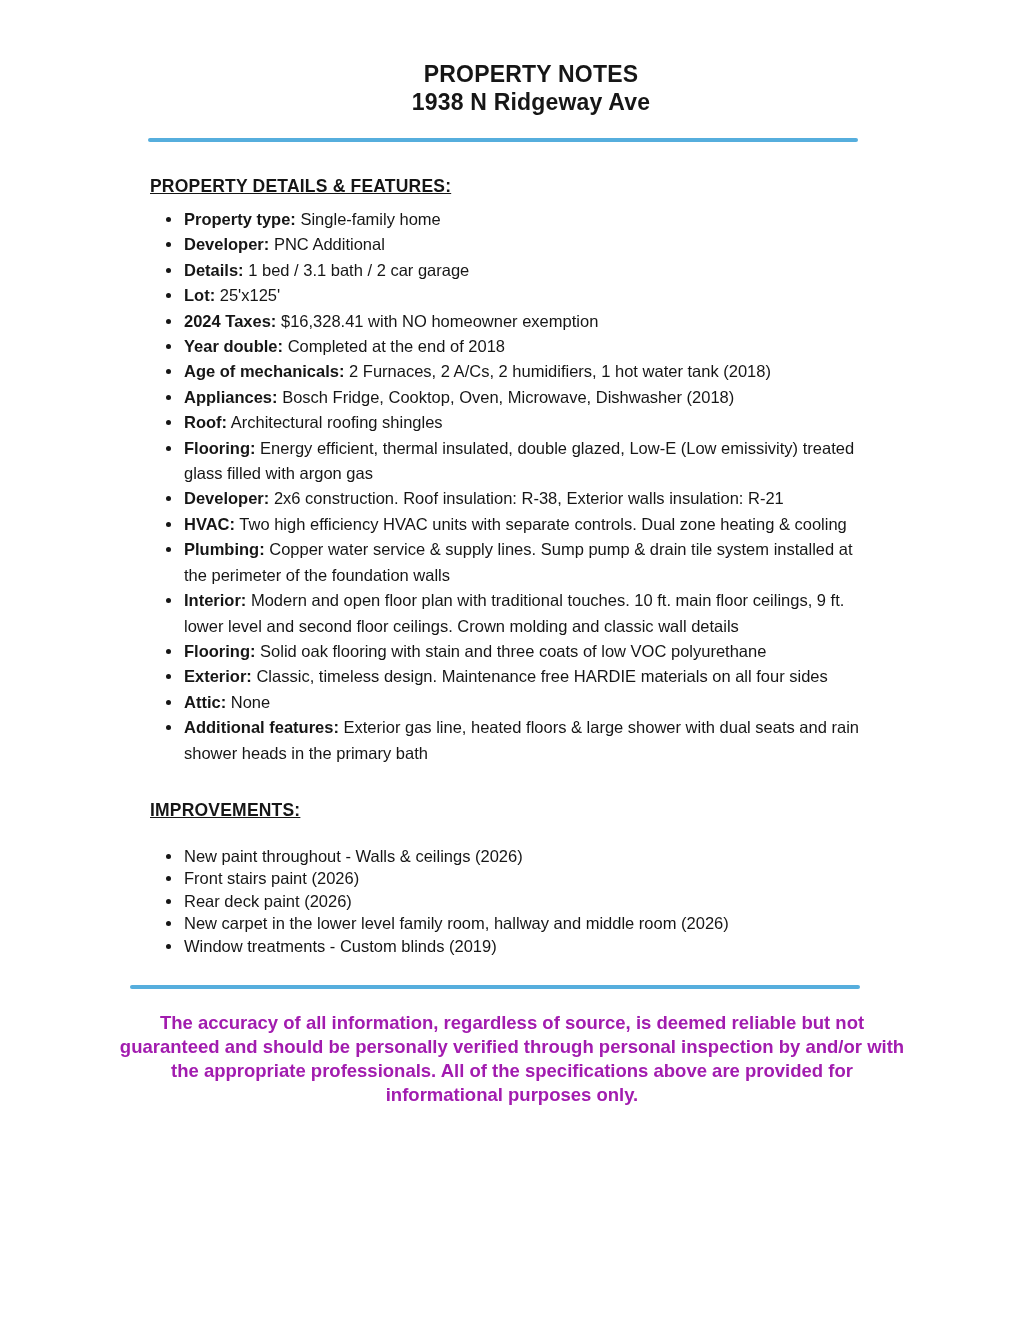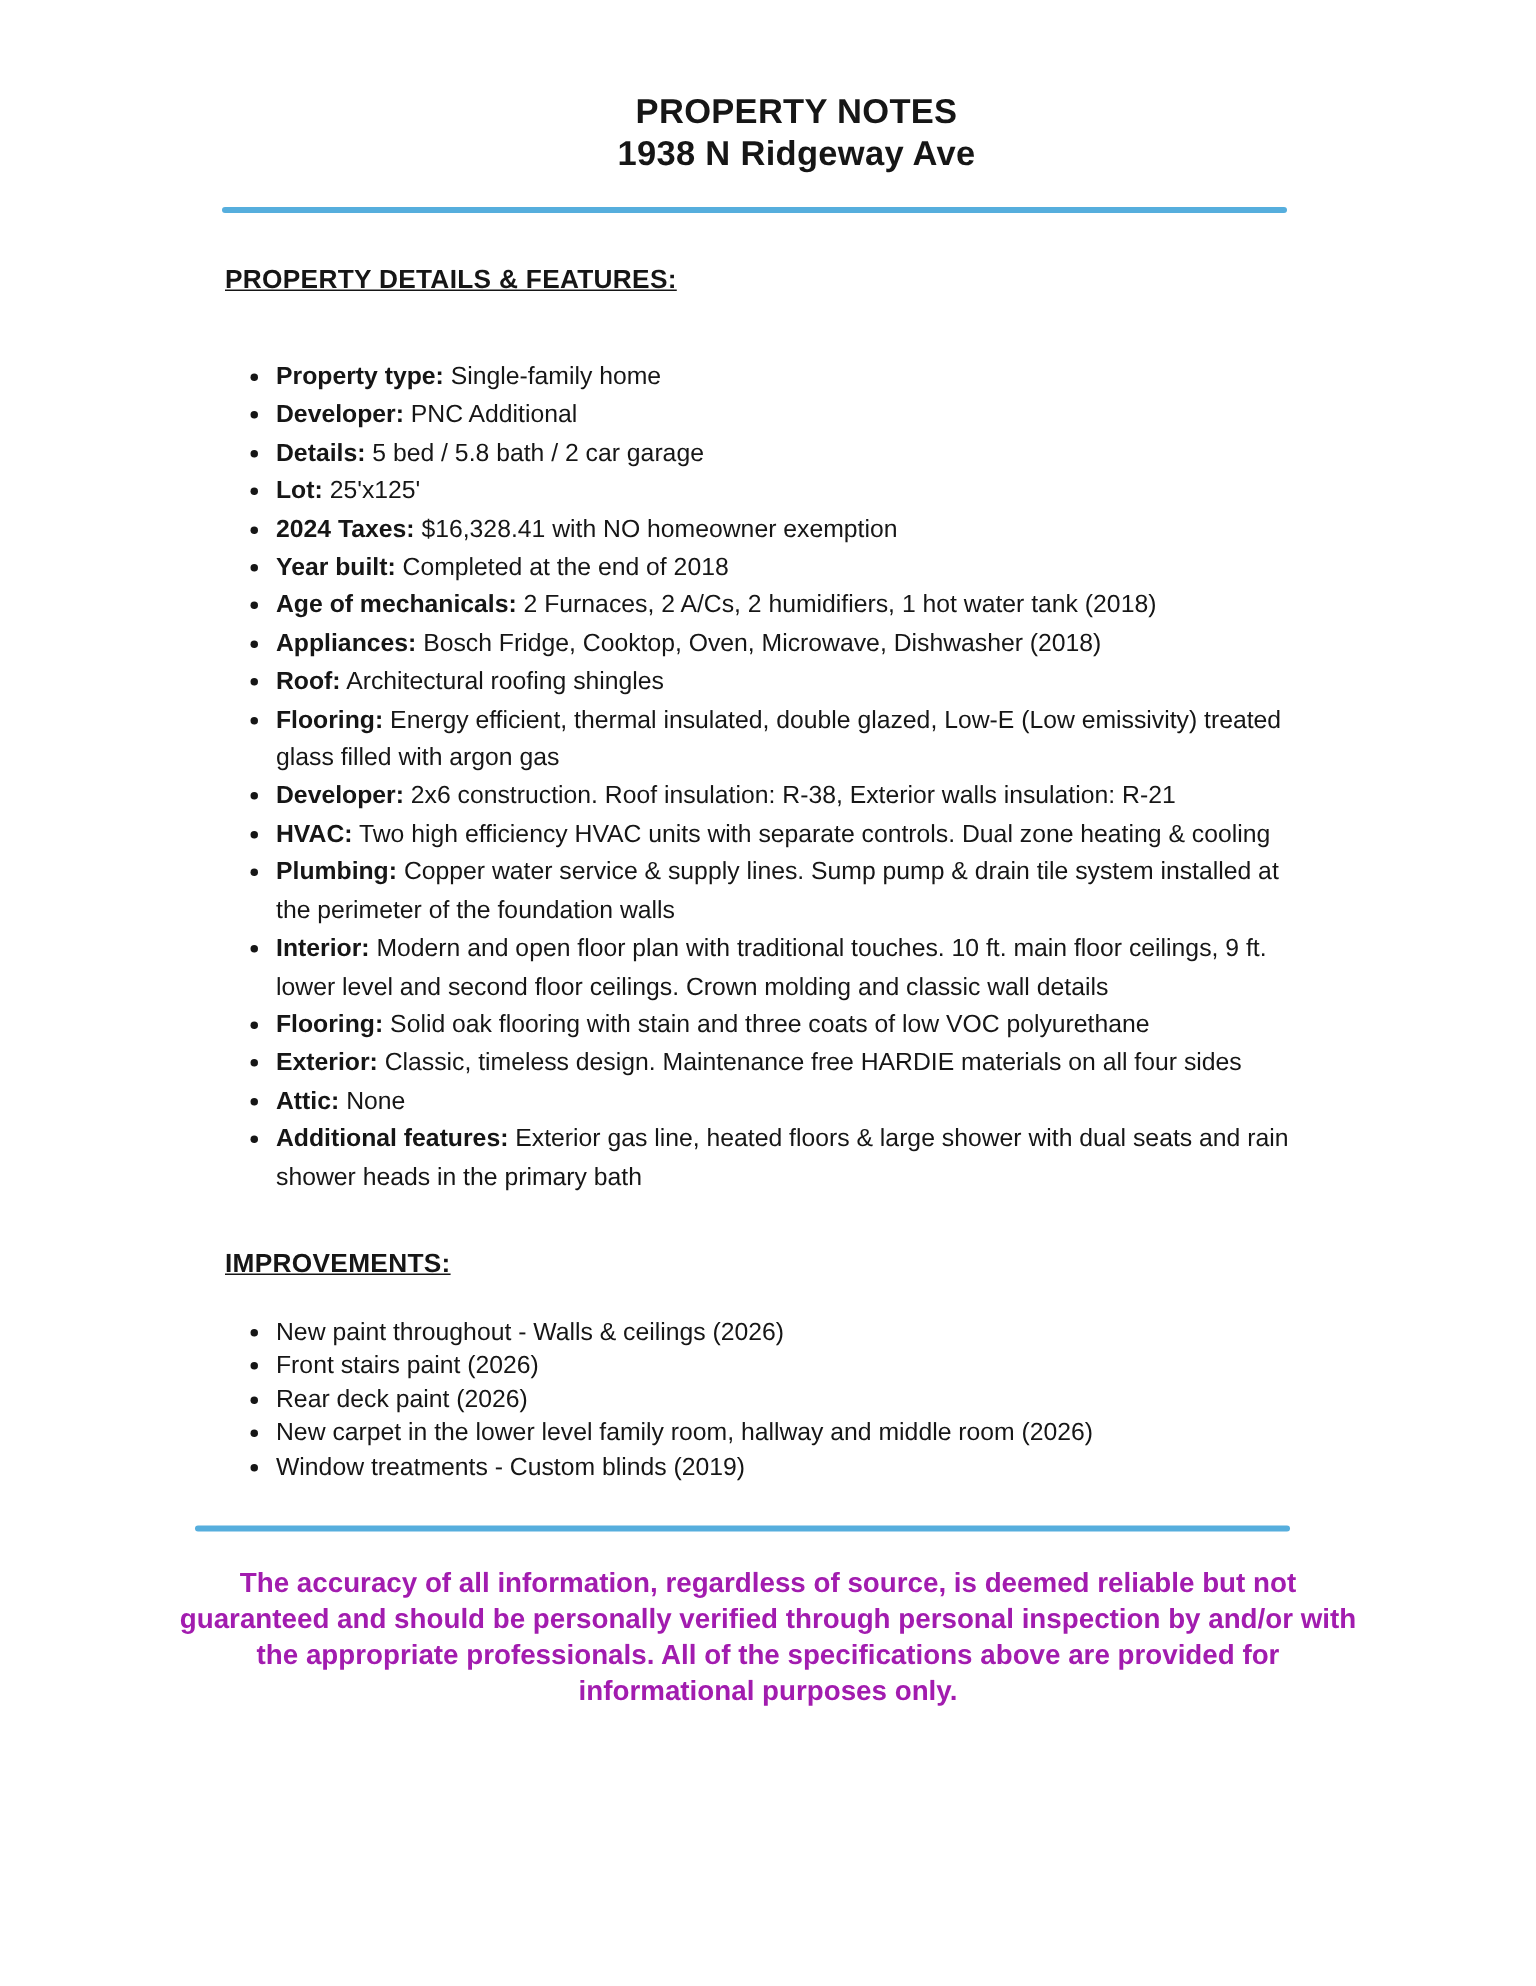--- a/index.html
+++ b/index.html
@@ -40,21 +40,21 @@
     margin: 28px 164px 0 130px;
   }
   .section-heading {
     margin: 34px 14px 0 150px;
     font-size: 17.5px;
     font-weight: bold;
     text-decoration: underline;
     letter-spacing: 0.2px;
   }
   .bullet-list {
-    margin: 42px 0 0 150px;
+    margin: 10px 0 0 150px;
     padding-left: 33px;
     width: 690px;
     font-size: 16.5px;
   }
   .details-list {
     line-height: 25.4px;
   }
   .improvements-list {
     margin-top: 24px;
     line-height: 22.5px;
@@ -87,27 +87,27 @@
   <div class="divider divider-top" style="background: rgb(86, 174, 221);"></div>
 
   <section>
     <h2 class="section-heading">PROPERTY DETAILS &amp; FEATURES:</h2>
     <ul class="bullet-list details-list">
 
         <li><span class="item-label">Property type:</span> <span class="item-text">Single-family home</span></li>
 
         <li><span class="item-label">Developer:</span> <span class="item-text">PNC Additional</span></li>
 
-        <li><span class="item-label">Details:</span> <span class="item-text">5 bed / 5.8 bath / 2 car garage</span></li>
+        <li><span class="item-label">Details:</span> <span class="item-text">1 bed / 3.1 bath / 2 car garage</span></li>
 
         <li><span class="item-label">Lot:</span> <span class="item-text">25'x125'</span></li>
 
         <li><span class="item-label">2024 Taxes:</span> <span class="item-text">$16,328.41 with NO homeowner exemption</span></li>
 
-        <li><span class="item-label">Year built:</span> <span class="item-text">Completed at the end of 2018</span></li>
+        <li><span class="item-label">Year double:</span> <span class="item-text">Completed at the end of 2018</span></li>
 
         <li><span class="item-label">Age of mechanicals:</span> <span class="item-text">2 Furnaces, 2 A/Cs, 2 humidifiers, 1 hot water tank (2018)</span></li>
 
         <li><span class="item-label">Appliances:</span> <span class="item-text">Bosch Fridge, Cooktop, Oven, Microwave, Dishwasher (2018)</span></li>
 
         <li><span class="item-label">Roof:</span> <span class="item-text">Architectural roofing shingles</span></li>
 
         <li><span class="item-label">Flooring:</span> <span class="item-text">Energy efficient, thermal insulated, double glazed, Low-E (Low emissivity) treated glass filled with argon gas</span></li>
 
         <li><span class="item-label">Developer:</span> <span class="item-text">2x6 construction. Roof insulation: R-38, Exterior walls insulation: R-21</span></li>

